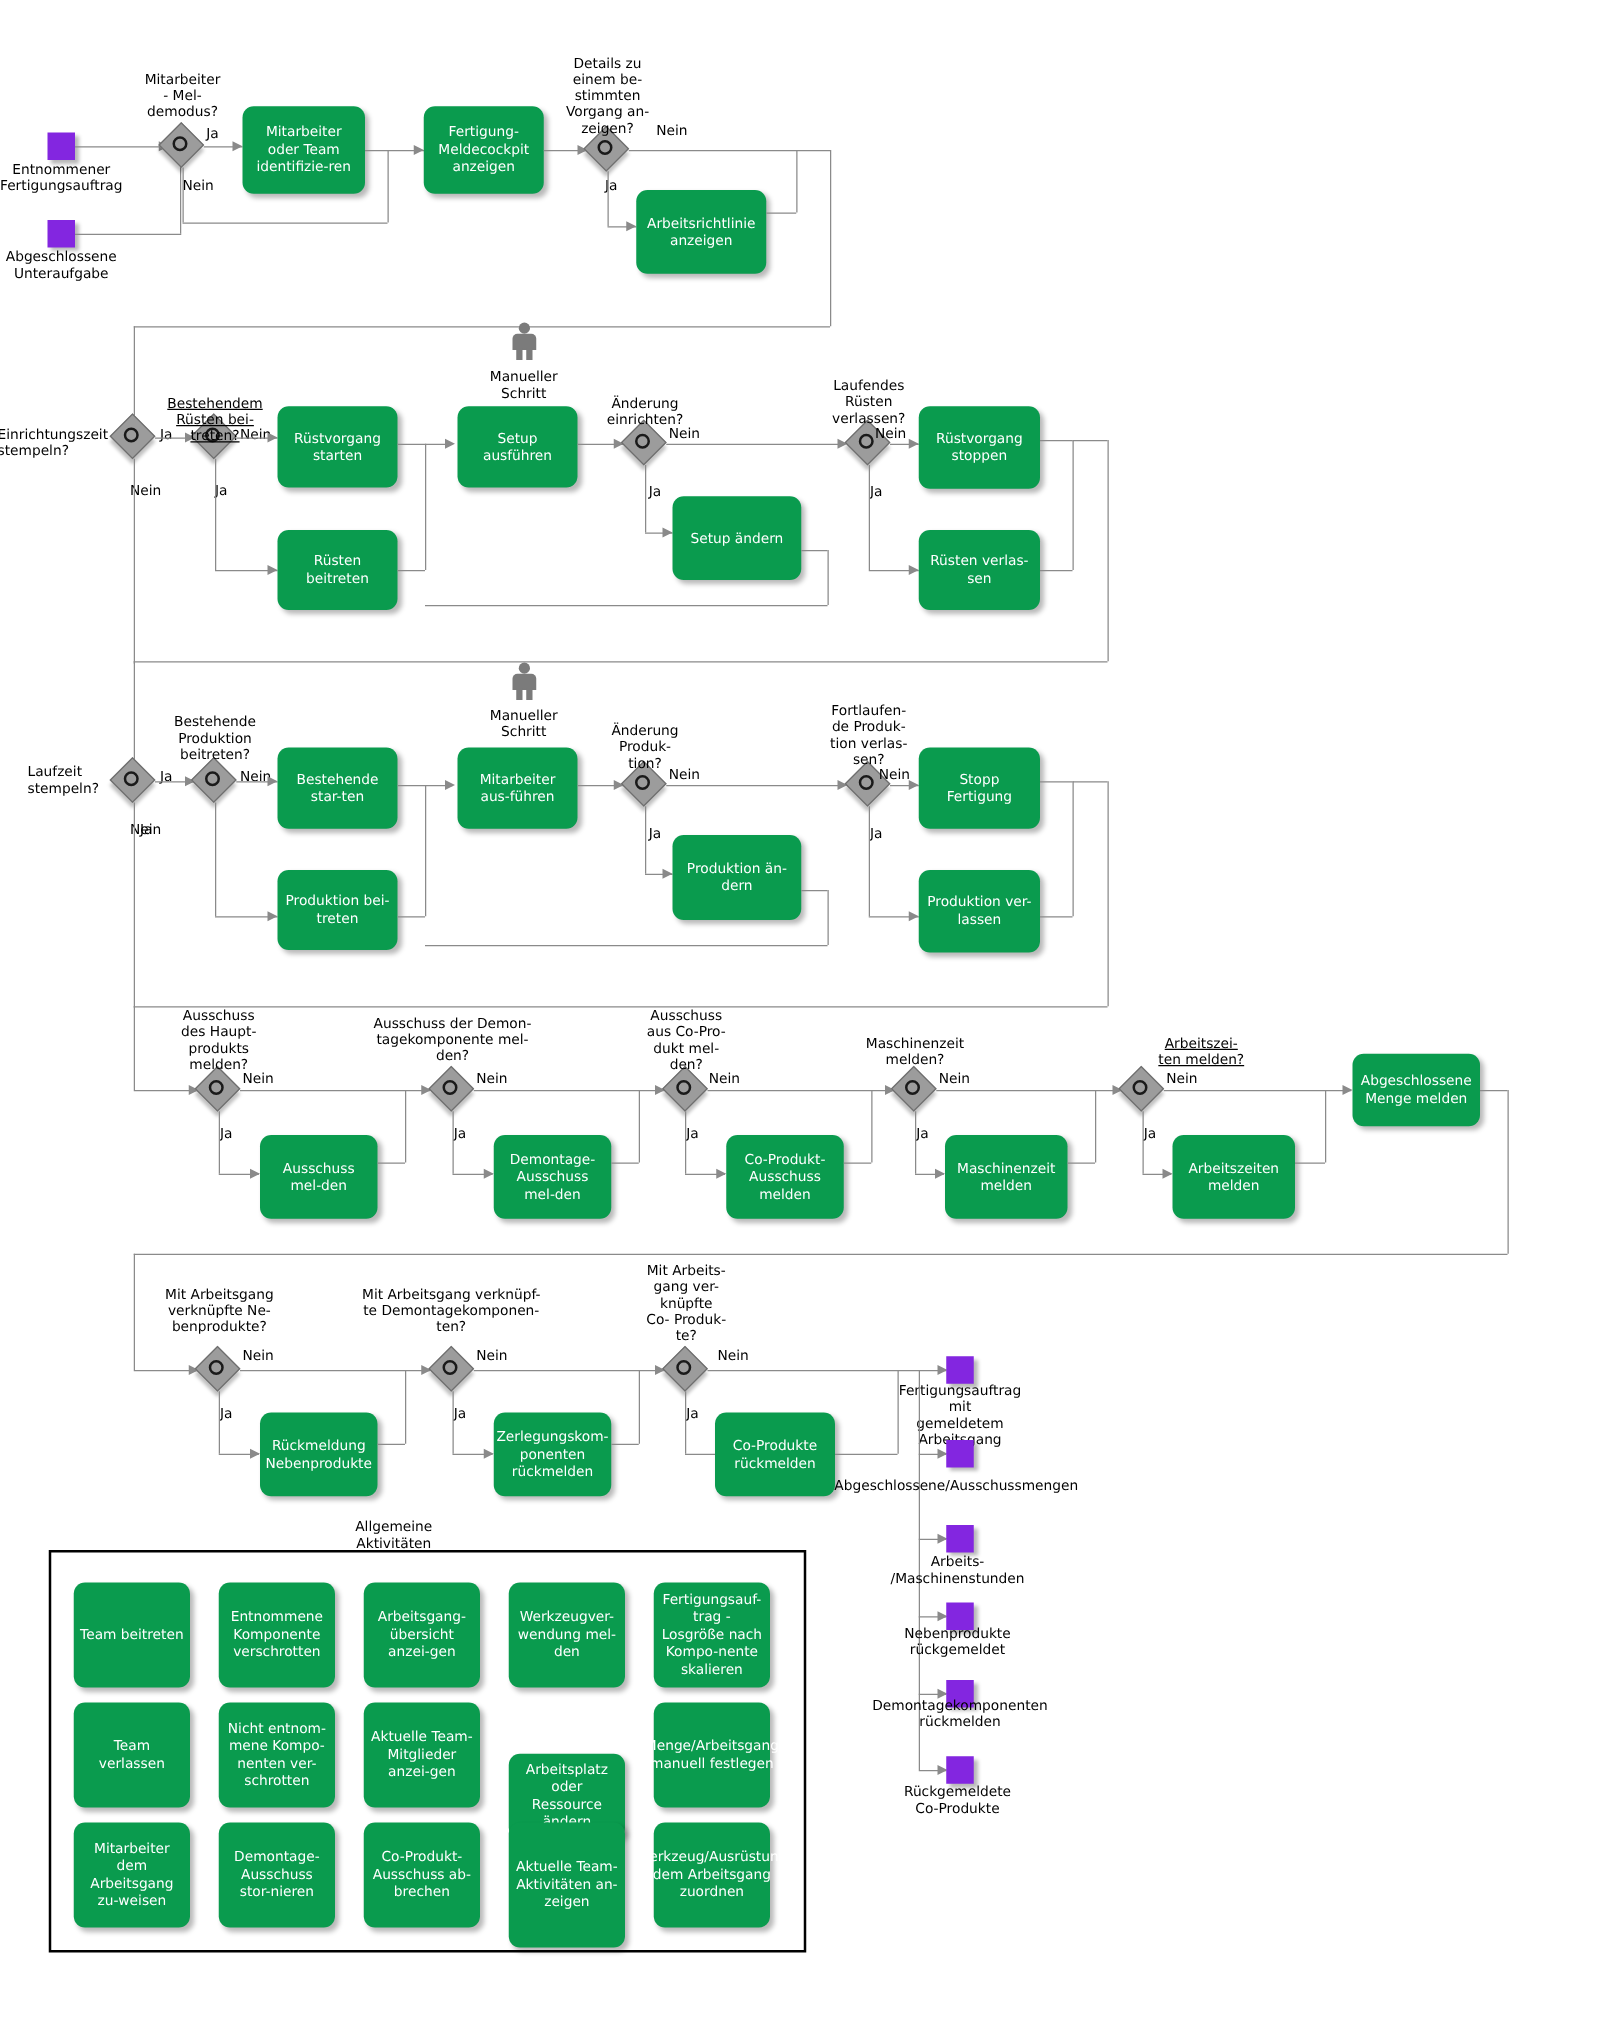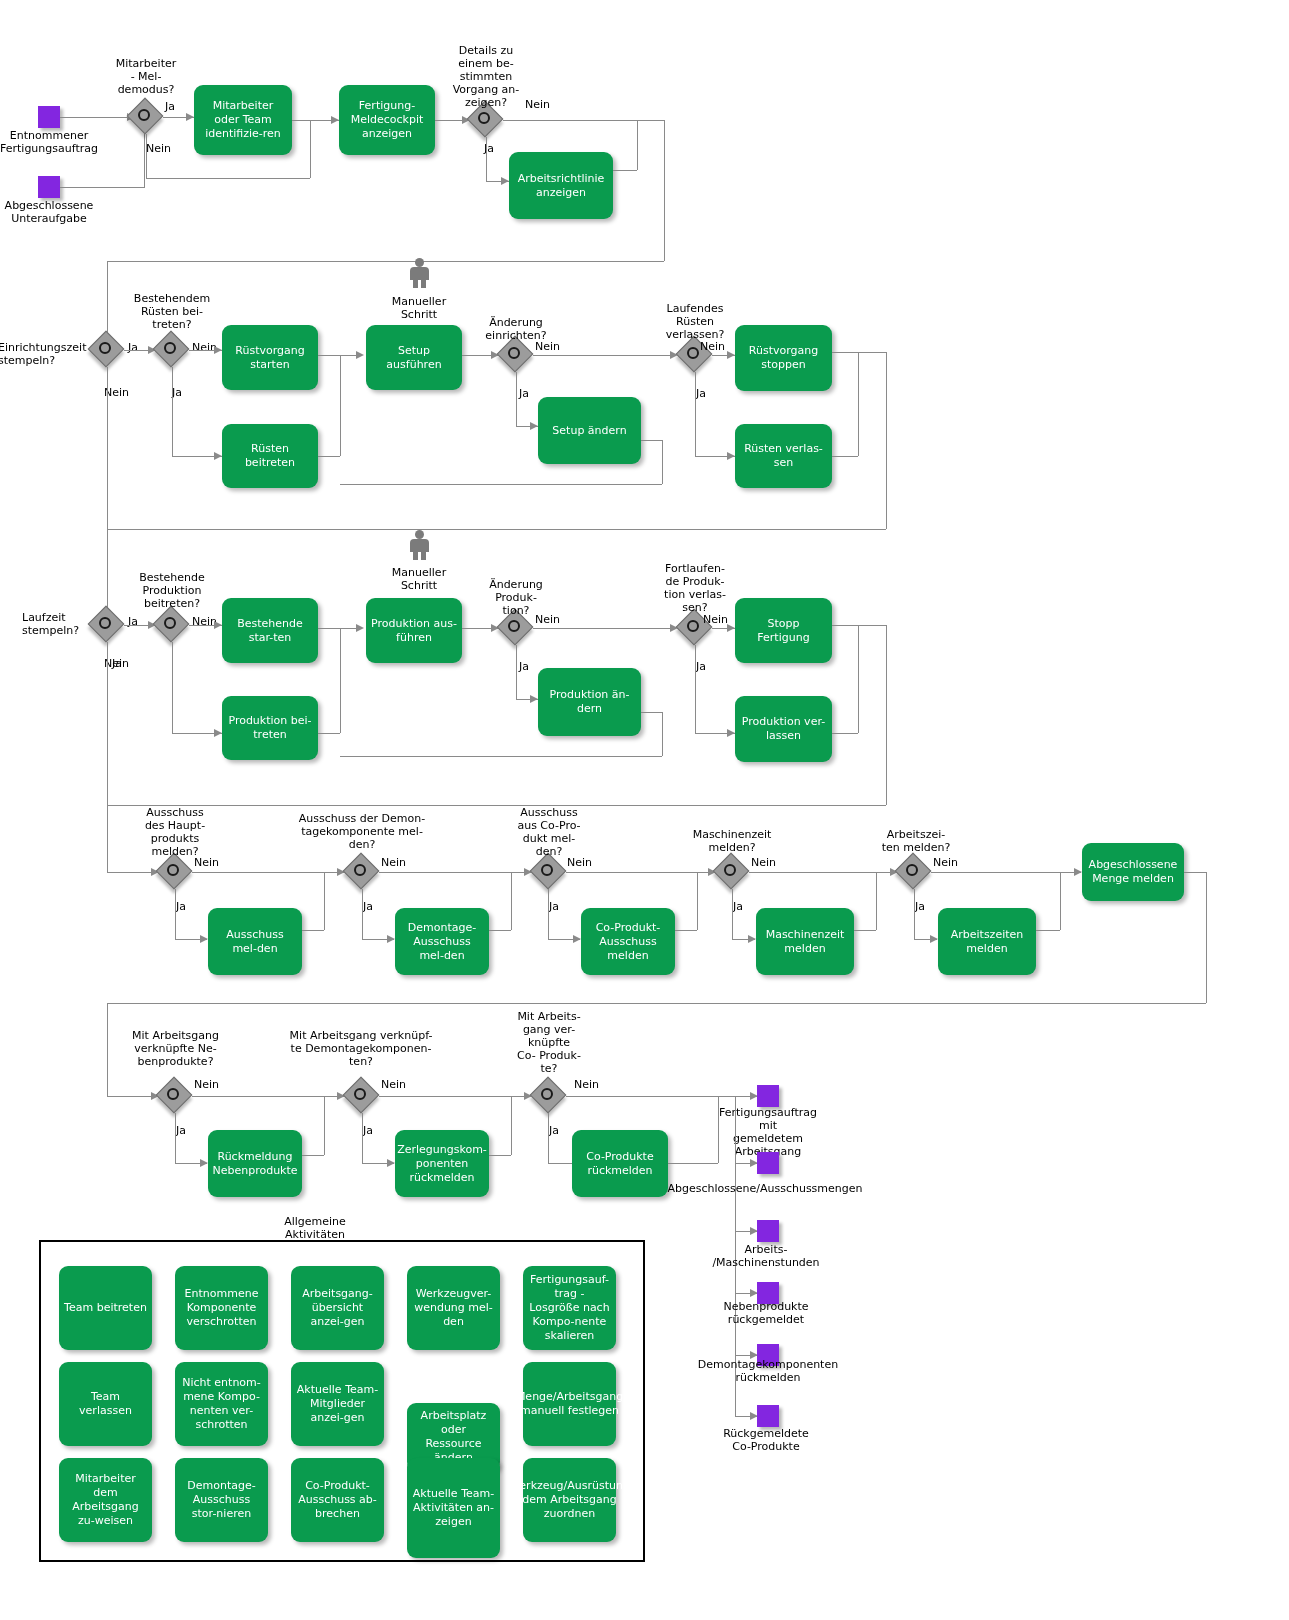--- a/index.html
+++ b/index.html
@@ -134,21 +134,21 @@
   <div class="flowlbl" style="left:128px;top:341px;">Ja</div>
   <div class="flowlbl" style="left:104px;top:386px;">Nein</div>
 
   <div class="seg h" style="left:124px;top:350px;width:32px;"></div>
   <div class="arr r" style="left:148px;top:345.5px;"></div>
 
   <div class="gw" style="left:155px;top:333px;">
     <div class="dia"></div>
     <div class="ring"></div>
   </div>
-  <div class="lbl" style="left:117px;top:292px;width:110px;white-space:pre-line;">Bestehendem
+  <div class="lbl" style="left:117px;top:316px;width:110px;white-space:pre-line;text-decoration:underline;">Bestehendem
 Rüsten  bei-
 treten?</div>
   <div class="flowlbl" style="left:192px;top:341px;">Nein</div>
   <div class="flowlbl" style="left:172px;top:386px;">Ja</div>
 
   <div class="seg h" style="left:189px;top:350px;width:33px;"></div>
   <div class="arr r" style="left:214px;top:345.5px;"></div>
 
   <div class="task" style="left:222px;top:325px;width:96px;height:65px;">Rüstvorgang starten</div>
 
@@ -267,21 +267,21 @@
 
   <div class="manual" style="left:406px;top:530px;">
     <div class="head"></div>
     <div class="body"></div>
     <div class="lg1"></div>
     <div class="lg2"></div>
   </div>
   <div class="lbl" style="left:369px;top:566px;width:100px;white-space:pre-line;">Manueller
 Schritt</div>
 
-  <div class="task" style="left:366px;top:598px;width:96px;height:65px;">Produktion aus-führen</div>
+  <div class="task" style="left:366px;top:598px;width:96px;height:65px;">Mitarbeiter aus-führen</div>
 
   <div class="seg h" style="left:462px;top:628px;width:38px;"></div>
   <div class="arr r" style="left:491px;top:623.5px;"></div>
 
   <div class="gw" style="left:499px;top:611px;">
     <div class="dia"></div>
     <div class="ring"></div>
   </div>
   <div class="lbl" style="left:461px;top:578px;width:110px;white-space:pre-line;">Änderung
 Produk-
@@ -409,21 +409,21 @@
   <div class="seg h" style="left:732px;top:939px;width:23px;"></div>
   <div class="arr r" style="left:748px;top:934.5px;"></div>
   <div class="task" style="left:756px;top:908px;width:98px;height:67px;">Maschinenzeit melden</div>
   <div class="seg h" style="left:854px;top:930px;width:22px;"></div>
   <div class="seg v" style="left:876px;top:872px;height:58px;"></div>
 
   <div class="gw" style="left:897px;top:855px;">
     <div class="dia"></div>
     <div class="ring"></div>
   </div>
-  <div class="lbl" style="left:861px;top:828px;width:110px;white-space:pre-line;">Arbeitszei-
+  <div class="lbl" style="left:906px;top:828px;width:110px;white-space:pre-line;text-decoration:underline;">Arbeitszei-
 ten melden?</div>
   <div class="flowlbl" style="left:933px;top:856px;">Nein</div>
   <div class="flowlbl" style="left:915px;top:900px;">Ja</div>
 
   <div class="seg h" style="left:931px;top:872px;width:150px;"></div>
   <div class="arr r" style="left:1074px;top:867.5px;"></div>
 
   <div class="seg v" style="left:914px;top:889px;height:50px;"></div>
   <div class="seg h" style="left:914px;top:939px;width:23px;"></div>
   <div class="arr r" style="left:930px;top:934.5px;"></div>

